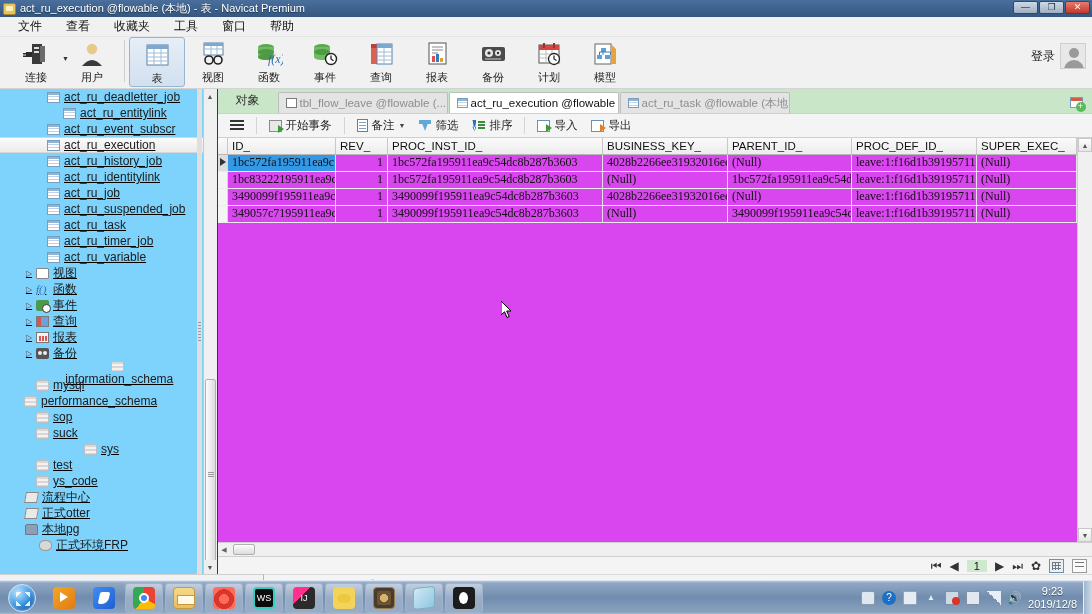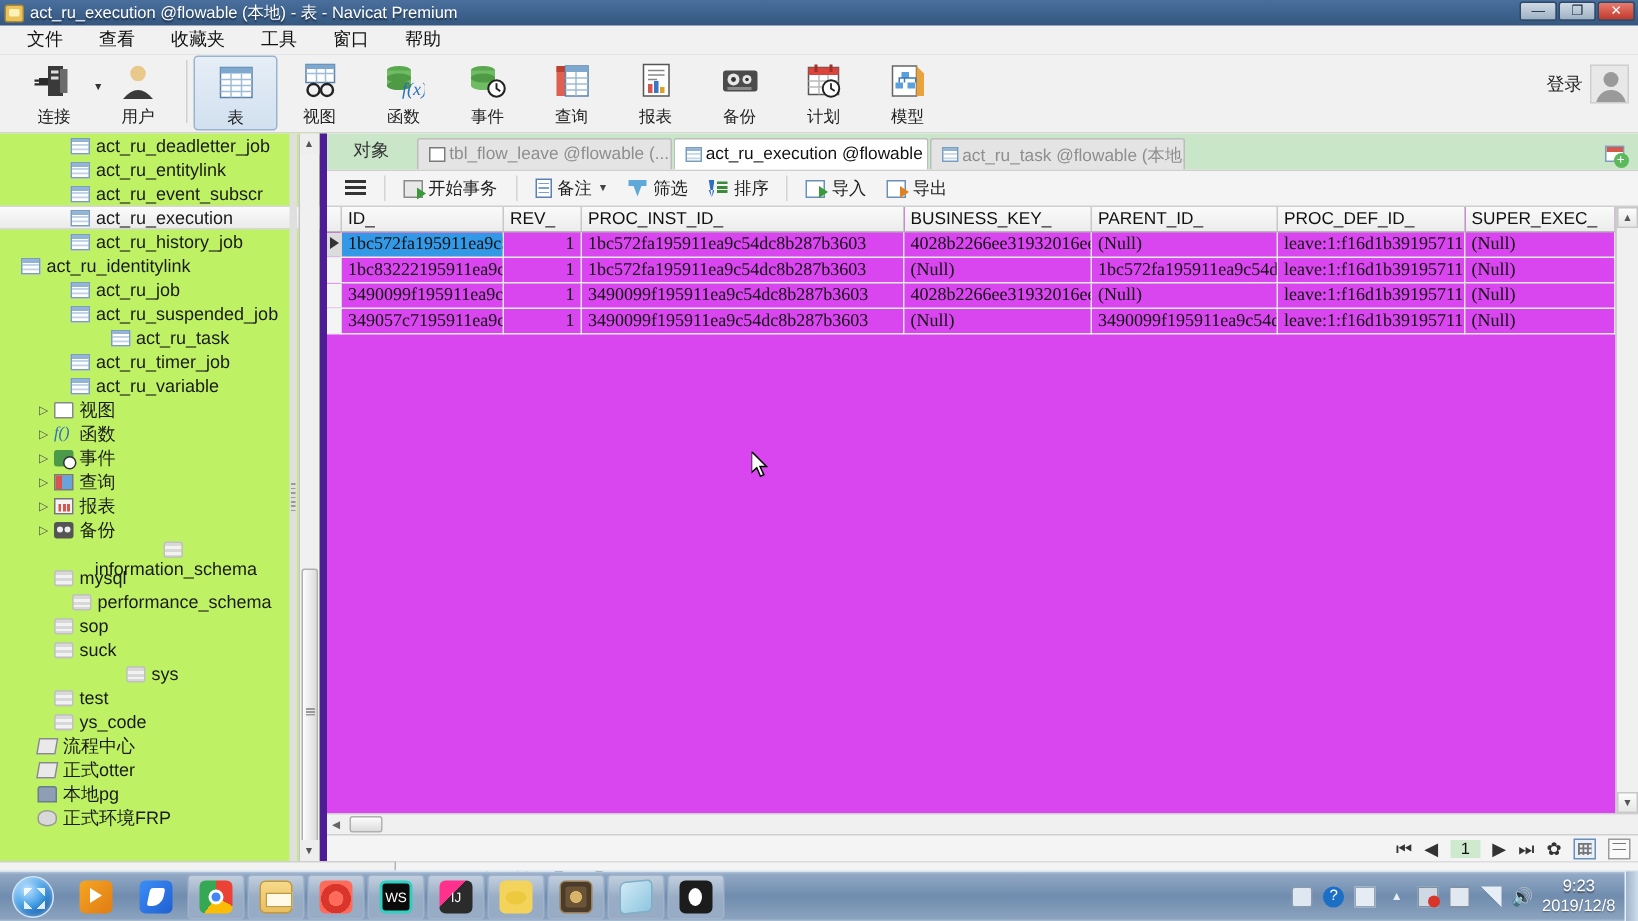--- a/index.html
+++ b/index.html
@@ -74,22 +74,22 @@
     position:relative; overflow:hidden;
   }
   #loginbox .avatar:before{content:"";position:absolute;left:8px;top:4px;width:10px;height:10px;border-radius:50%;background:#9a9a9a;}
   #loginbox .avatar:after{content:"";position:absolute;left:3px;top:16px;width:20px;height:12px;border-radius:10px 10px 0 0;background:#9a9a9a;}
 
   
   #main { display: flex; height: 485px; }
 
   
   #sidebar {
-    width: 264px; background: #bef264; position: relative;
-    border-right: 5px solid #4c1d95; overflow: hidden;
+    width: 264px; background: #7dd3fc; position: relative;
+    border-right: 1px solid #4c1d95; overflow: hidden; text-decoration: underline;
   }
   .tree-row { height: 16px; display:flex; align-items:center; font-size: 12px; color:#1b1b1b; white-space:nowrap; }
   .tree-row.active { background: linear-gradient(to bottom,#fbfbfb,#ebebeb); border-top:1px solid #d6d6d6; border-bottom:1px solid #d6d6d6; }
   .tw { width:14px; text-align:center; font-size:8px; color:#555; flex:none; }
   .ticon { width:13px; height:11px; margin-right:4px; flex:none; }
   .ticon.table { background:#fff; border:1px solid #7a9cbf;
     background-image: linear-gradient(to bottom, #8fb4d4 0 2px, transparent 2px),
                       linear-gradient(#bdd2e5 1px, transparent 1px);
     background-size: 100% 100%, 100% 3px; }
   .ticon.db { background: linear-gradient(#d8d8d8 0 2px,#f2f2f2 2px 4px,#d8d8d8 4px 6px,#f2f2f2 6px 8px,#d8d8d8 8px 11px);
@@ -484,56 +484,56 @@
 
 <div id="main">
 
   <div id="sidebar">
     <div id="tree">
         <div class="tree-row" style="padding-left: 33px;">
           <span class="tw"></span>
           <span class="ticon table"></span>
           <span>act_ru_deadletter_job</span>
         </div>
+        <div class="tree-row" style="padding-left: 49px;">
+          <span class="tw"></span>
+          <span class="ticon table"></span>
+          <span>act_ru_entitylink</span>
+        </div>
         <div class="tree-row" style="padding-left: 33px;">
           <span class="tw"></span>
           <span class="ticon table"></span>
-          <span>act_ru_entitylink</span>
+          <span>act_ru_event_subscr</span>
+        </div>
+        <div class="tree-row active" style="padding-left: 33px;">
+          <span class="tw"></span>
+          <span class="ticon table"></span>
+          <span>act_ru_execution</span>
         </div>
         <div class="tree-row" style="padding-left: 33px;">
           <span class="tw"></span>
           <span class="ticon table"></span>
-          <span>act_ru_event_subscr</span>
-        </div>
-        <div class="tree-row active" style="padding-left: 33px;">
-          <span class="tw"></span>
-          <span class="ticon table"></span>
-          <span>act_ru_execution</span>
+          <span>act_ru_history_job</span>
         </div>
         <div class="tree-row" style="padding-left: 33px;">
           <span class="tw"></span>
           <span class="ticon table"></span>
-          <span>act_ru_history_job</span>
-        </div>
-        <div class="tree-row" style="">
-          <span class="tw"></span>
-          <span class="ticon table"></span>
           <span>act_ru_identitylink</span>
         </div>
         <div class="tree-row" style="padding-left: 33px;">
           <span class="tw"></span>
           <span class="ticon table"></span>
           <span>act_ru_job</span>
         </div>
         <div class="tree-row" style="padding-left: 33px;">
           <span class="tw"></span>
           <span class="ticon table"></span>
           <span>act_ru_suspended_job</span>
         </div>
-        <div class="tree-row" style=" justify-content: center;">
+        <div class="tree-row" style="padding-left: 33px;">
           <span class="tw"></span>
           <span class="ticon table"></span>
           <span>act_ru_task</span>
         </div>
         <div class="tree-row" style="padding-left: 33px;">
           <span class="tw"></span>
           <span class="ticon table"></span>
           <span>act_ru_timer_job</span>
         </div>
         <div class="tree-row" style="padding-left: 33px;">
@@ -574,21 +574,21 @@
         <div class="tree-row" style="padding-left: 22px; flex-direction: column;">
           <span class="tw"></span>
           <span class="ticon db"></span>
           <span>information_schema</span>
         </div>
         <div class="tree-row" style="padding-left: 22px;">
           <span class="tw"></span>
           <span class="ticon db"></span>
           <span>mysql</span>
         </div>
-        <div class="tree-row" style="padding-left: 34px;">
+        <div class="tree-row" style="padding-left: 10px;">
           <span class="tw"></span>
           <span class="ticon db"></span>
           <span>performance_schema</span>
         </div>
         <div class="tree-row" style="padding-left: 22px;">
           <span class="tw"></span>
           <span class="ticon db"></span>
           <span>sop</span>
         </div>
         <div class="tree-row" style="padding-left: 22px;">
@@ -619,21 +619,21 @@
         <div class="tree-row" style="padding-left: 11px;">
           <span class="tw"></span>
           <span class="ticon conn1"></span>
           <span>正式otter</span>
         </div>
         <div class="tree-row" style="padding-left: 11px;">
           <span class="tw"></span>
           <span class="ticon conn2"></span>
           <span>本地pg</span>
         </div>
-        <div class="tree-row" style="padding-left: 11px; align-items: center;">
+        <div class="tree-row" style="padding-left: 25px; align-items: center;">
           <span class="tw"></span>
           <span class="ticon conn3"></span>
           <span>正式环境FRP</span>
         </div>
       </div>
     <div id="sb-gripper"></div>
     <div id="sb-scroll">
       <div class="arrow">▲</div>
       <div class="thumb"></div>
       <div class="arrow" style="position:absolute;bottom:0;left:0;right:0;">▼</div>

